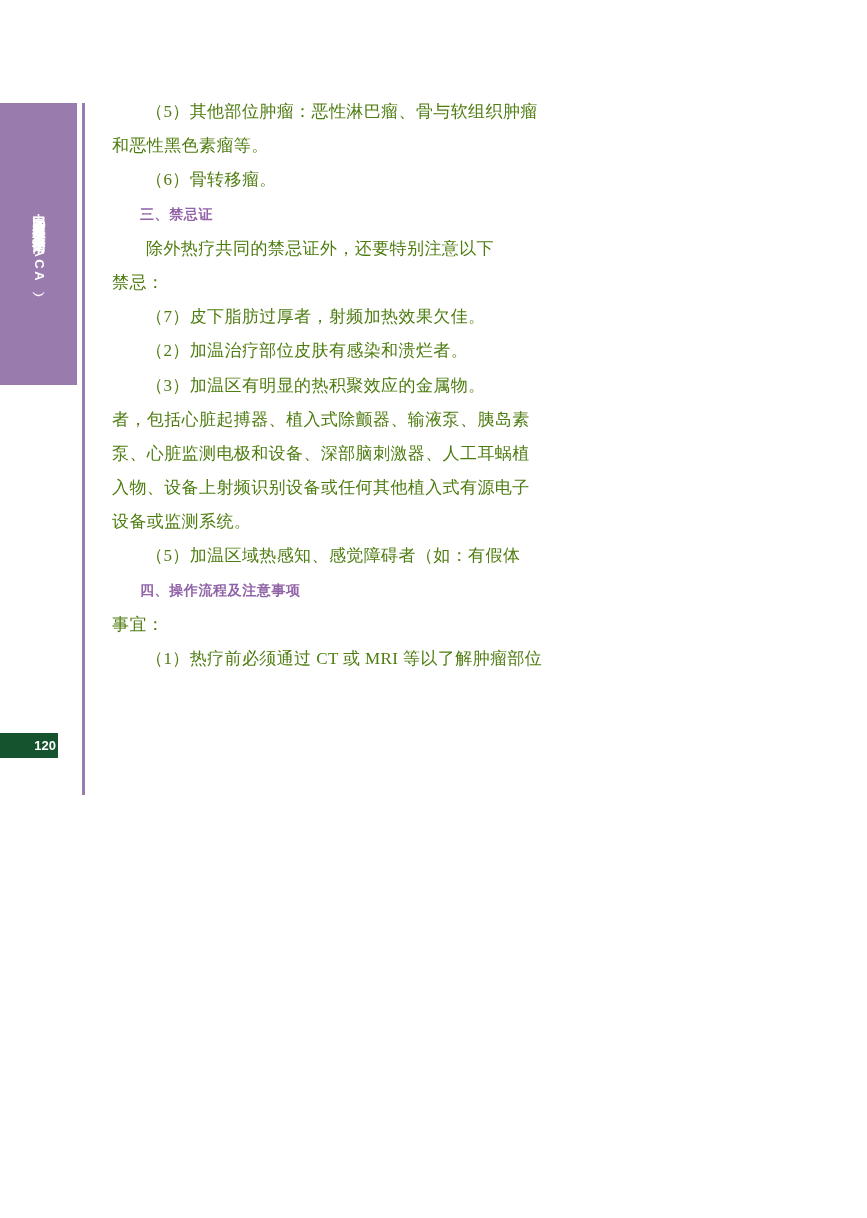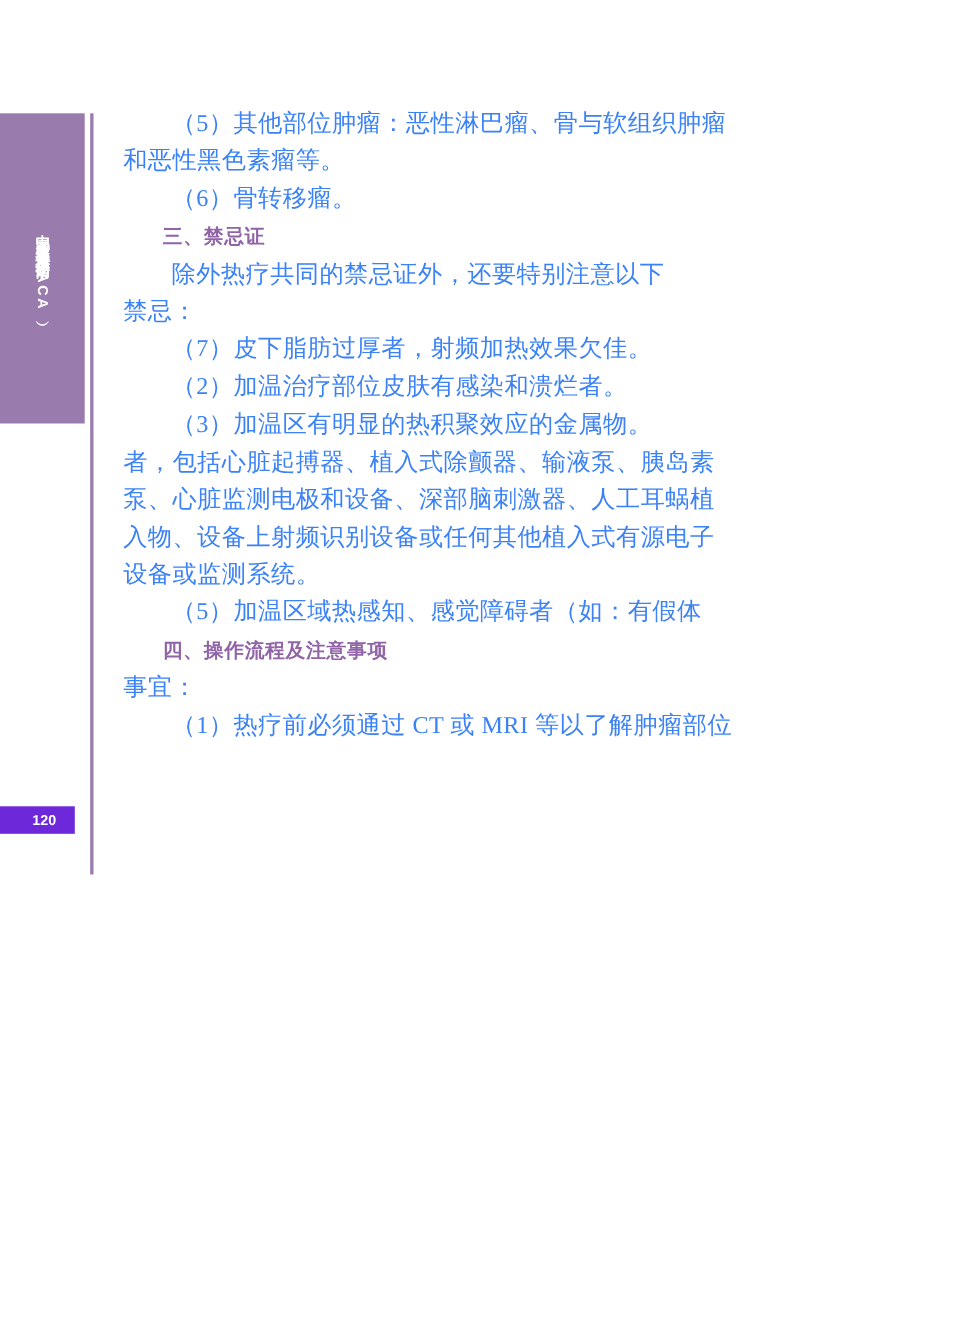--- a/index.html
+++ b/index.html
@@ -47,55 +47,55 @@
     width: 3px;
     height: 692px;
     background: #9A7BAE;
   }
 
   
   .page-badge {
     position: absolute;
     left: 0;
     top: 733px;
-    width: 68px;
+    width: 58px;
     height: 25px;
-    background: #6d28d9;
+    background: #14532d;
     color: #ffffff;
     font-family: "Liberation Sans", "DejaVu Sans", sans-serif;
     font-weight: bold;
     font-size: 13px;
     line-height: 25px;
     text-align: right;
     box-sizing: border-box;
-    padding-right: 17px;
+    padding-right: 2px;
   }
 
   
   .content {
     position: absolute;
     left: 112px;
     top: 95px;
     width: 480px;
   }
   .line {
     height: 34.2px;
     line-height: 34.2px;
-    font-size: 22px;
-    color: #3b82f6;
+    font-size: 17px;
+    color: #4d7c0f;
     letter-spacing: 0.4px;
     white-space: nowrap;
   }
   .line.ind {
     text-indent: 2em;
   }
   .line.heading {
     color: #9164A8;
     font-weight: bold;
-    font-size: 18px;
+    font-size: 14px;
     letter-spacing: 0.6px;
   }
 </style>
 </head>
 <body>
 
 <div id="page">
 
   <div class="side-banner">
     <span class="vtext">中国肿瘤整合诊治技术指南（CACA）</span>

